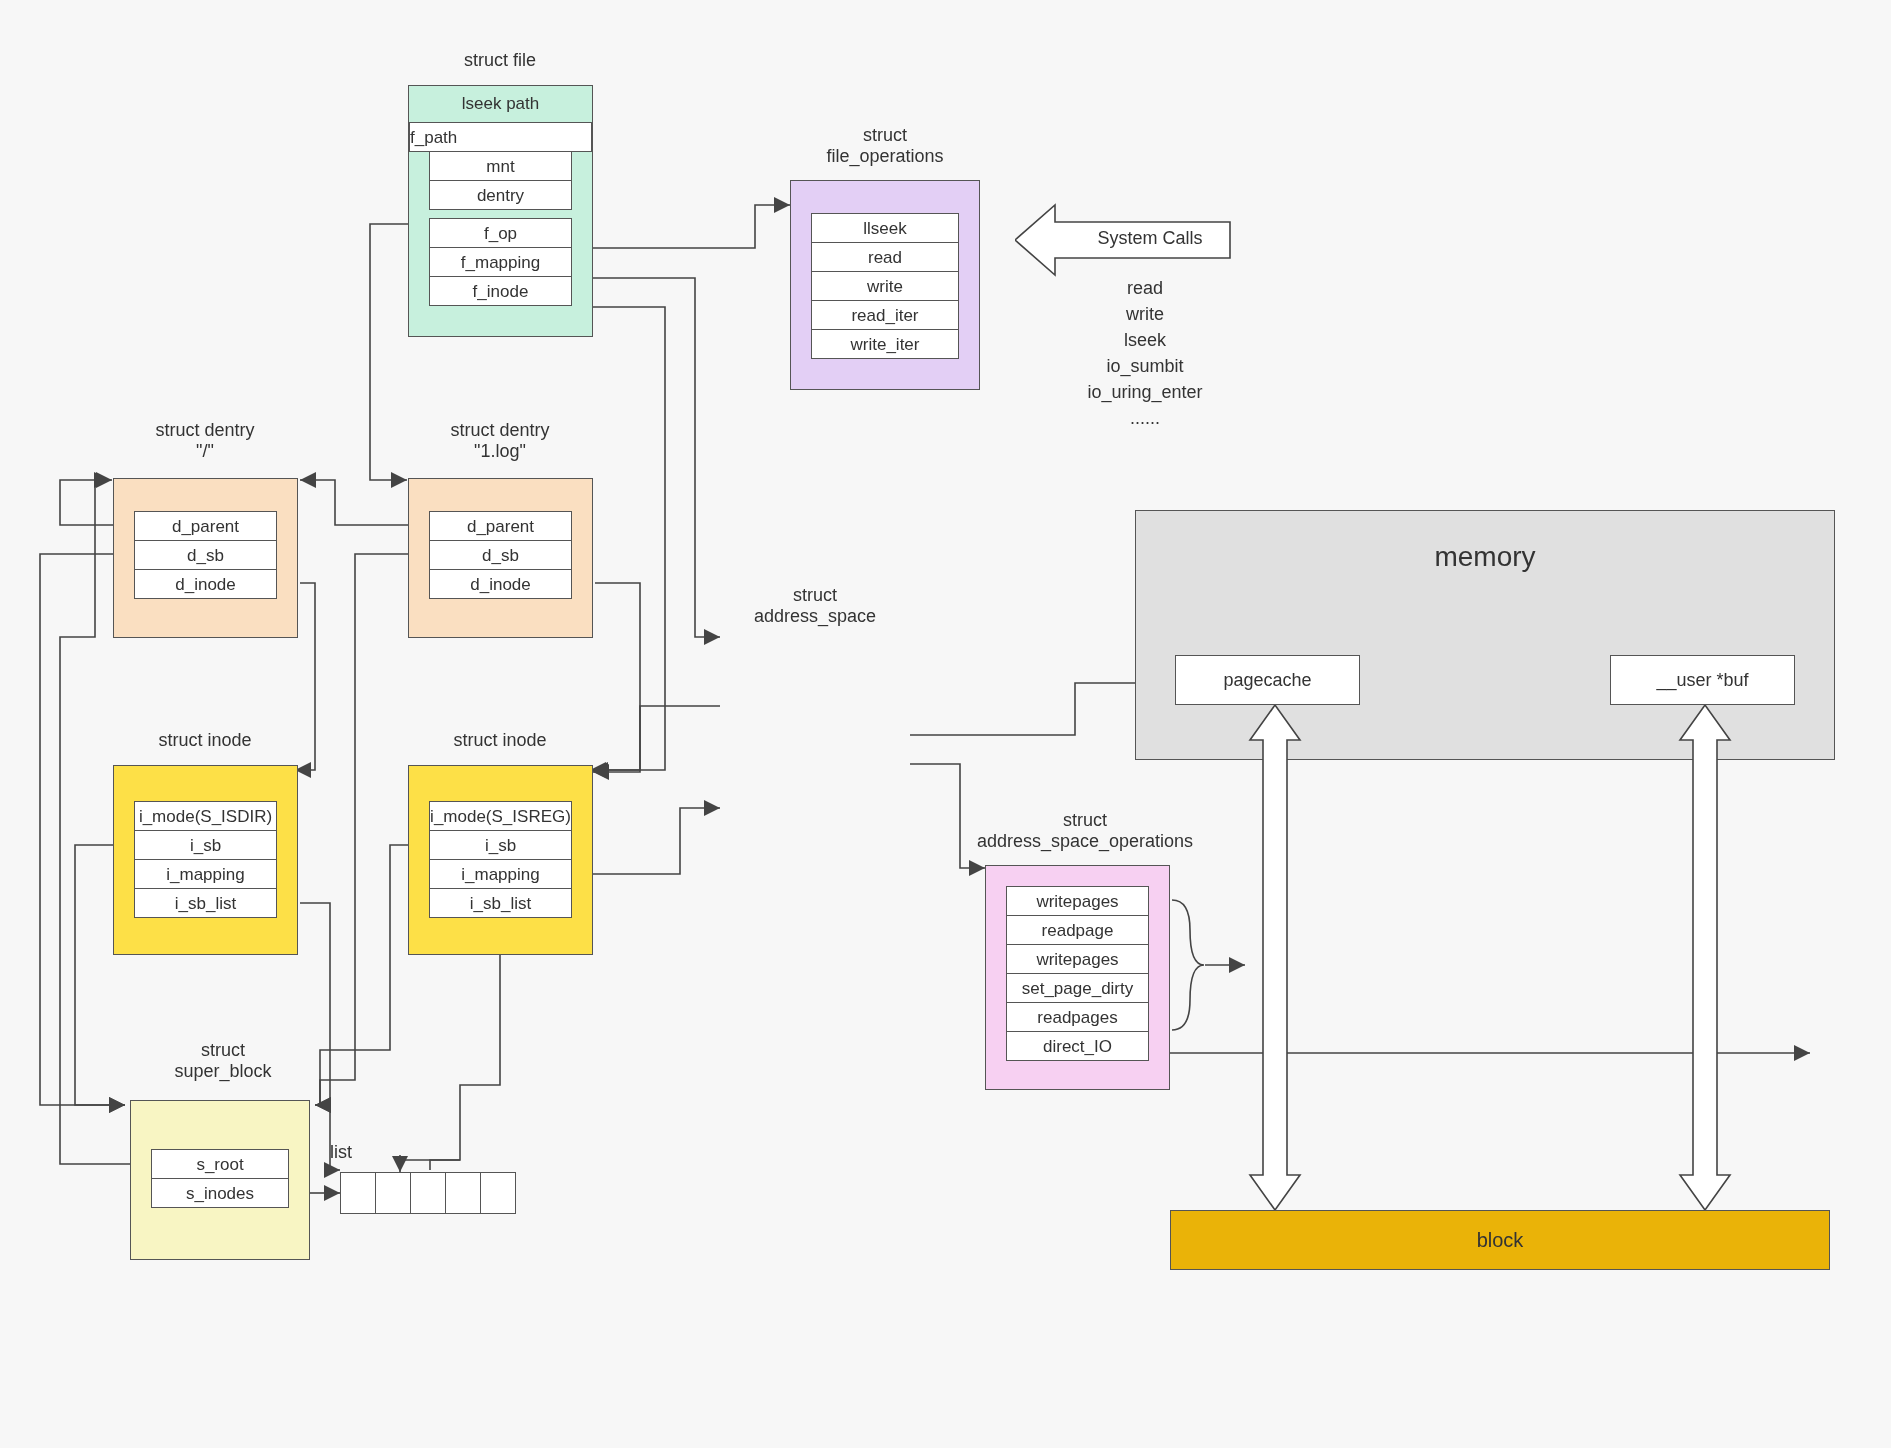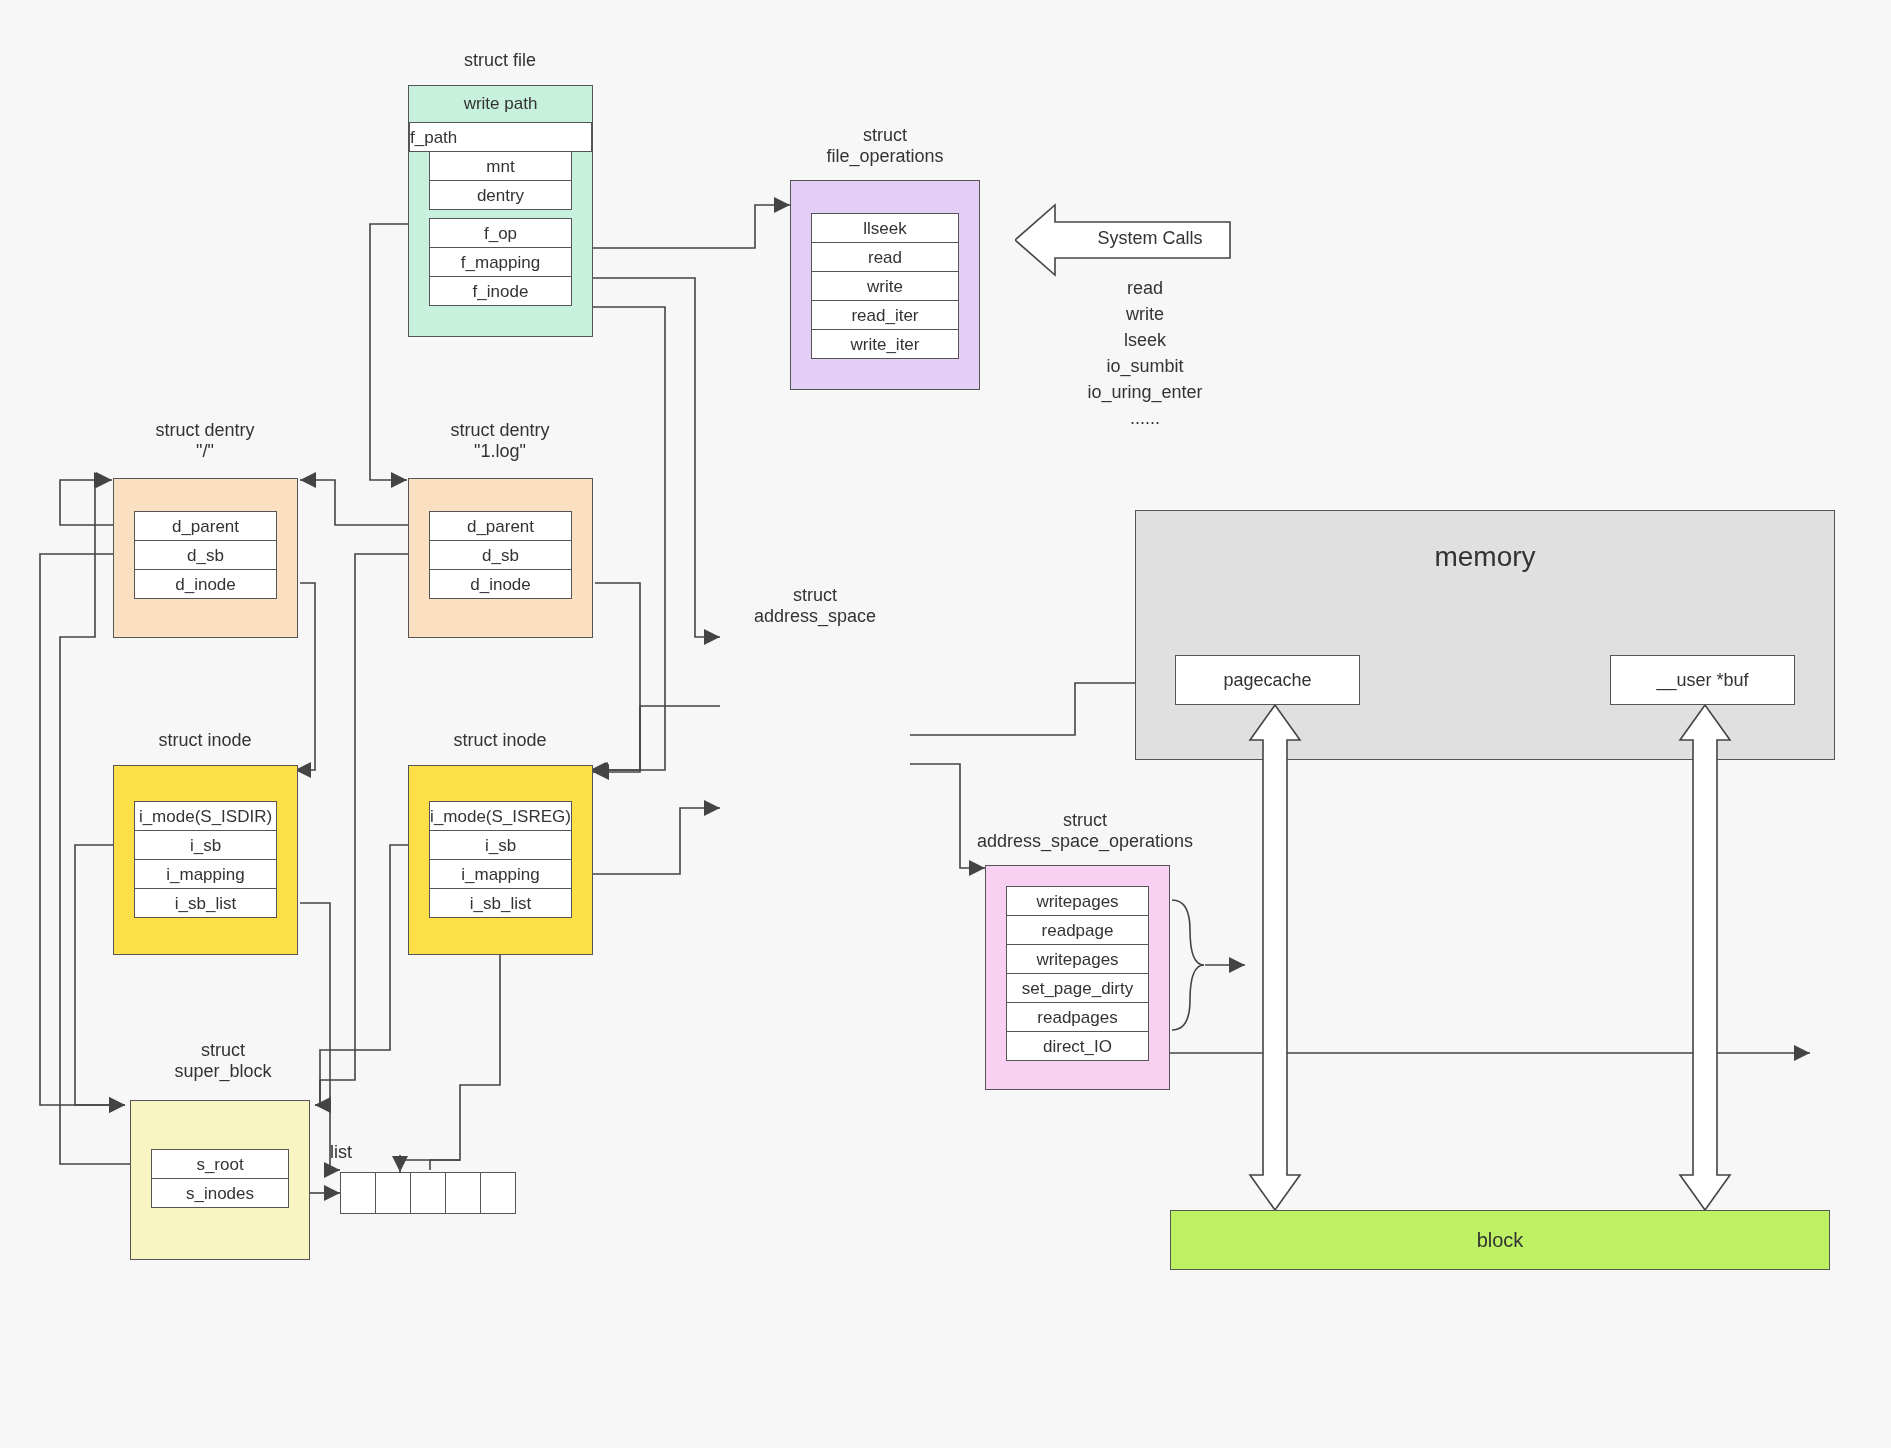--- a/index.html
+++ b/index.html
@@ -15,21 +15,21 @@
 
   
   .c-file{background:#c7f0dd}
   .c-dentry{background:#fadfc1}
   .c-inode{background:#fde047}
   .c-fops{background:#e3cff5}
   .c-addr{background:#c9ccf0}
   .c-aops{background:#f7d0f2}
   .c-sb{background:#f8f5c3}
   .c-mem{background:#e0e0e0}
-  .c-block{background:#bef264}
+  .c-block{background:#eab308}
   .c-white{background:#fff}
 
   .inner{position:absolute;left:20px;right:20px}
 
   .listcell{position:absolute;border:1px solid #555;background:#fff;box-sizing:border-box}
   .arrow-big{position:absolute}
 </style>
 </head>
 <body>
 
@@ -89,21 +89,21 @@
 
     <path d="M1170 1053 H1810" marker-end="url(#ah)"></path>
 
   </g>
 
   <path d="M1172 900 q18 0 18 30 q0 35 14 35 q-14 0 -14 35 q0 30 -18 30" stroke="#444" stroke-width="1.6" fill="none"></path>
 </svg>
 
 <div class="title" style="left:400px;top:50px;width:200px">struct file</div>
 <div class="box c-file" style="left:408px;top:85px;width:185px;height:252px">
-  <div class="lbl" style="left:0;top:8px;width:100%;text-align:center;font-size:17px">write path</div>
+  <div class="lbl" style="left:0;top:8px;width:100%;text-align:center;font-size:17px">lseek path</div>
 
   <div class="rows" style="left:12px;top:36px;right:12px">
     <div class="row" style="text-align:left;margin-left:-12px;margin-right:-12px">f_path</div>
   </div>
   <div class="rows inner" style="top:65px">
     <div class="row">mnt</div>
     <div class="row">dentry</div>
   </div>
   <div class="rows inner" style="top:132px">
     <div class="row">f_op</div>

